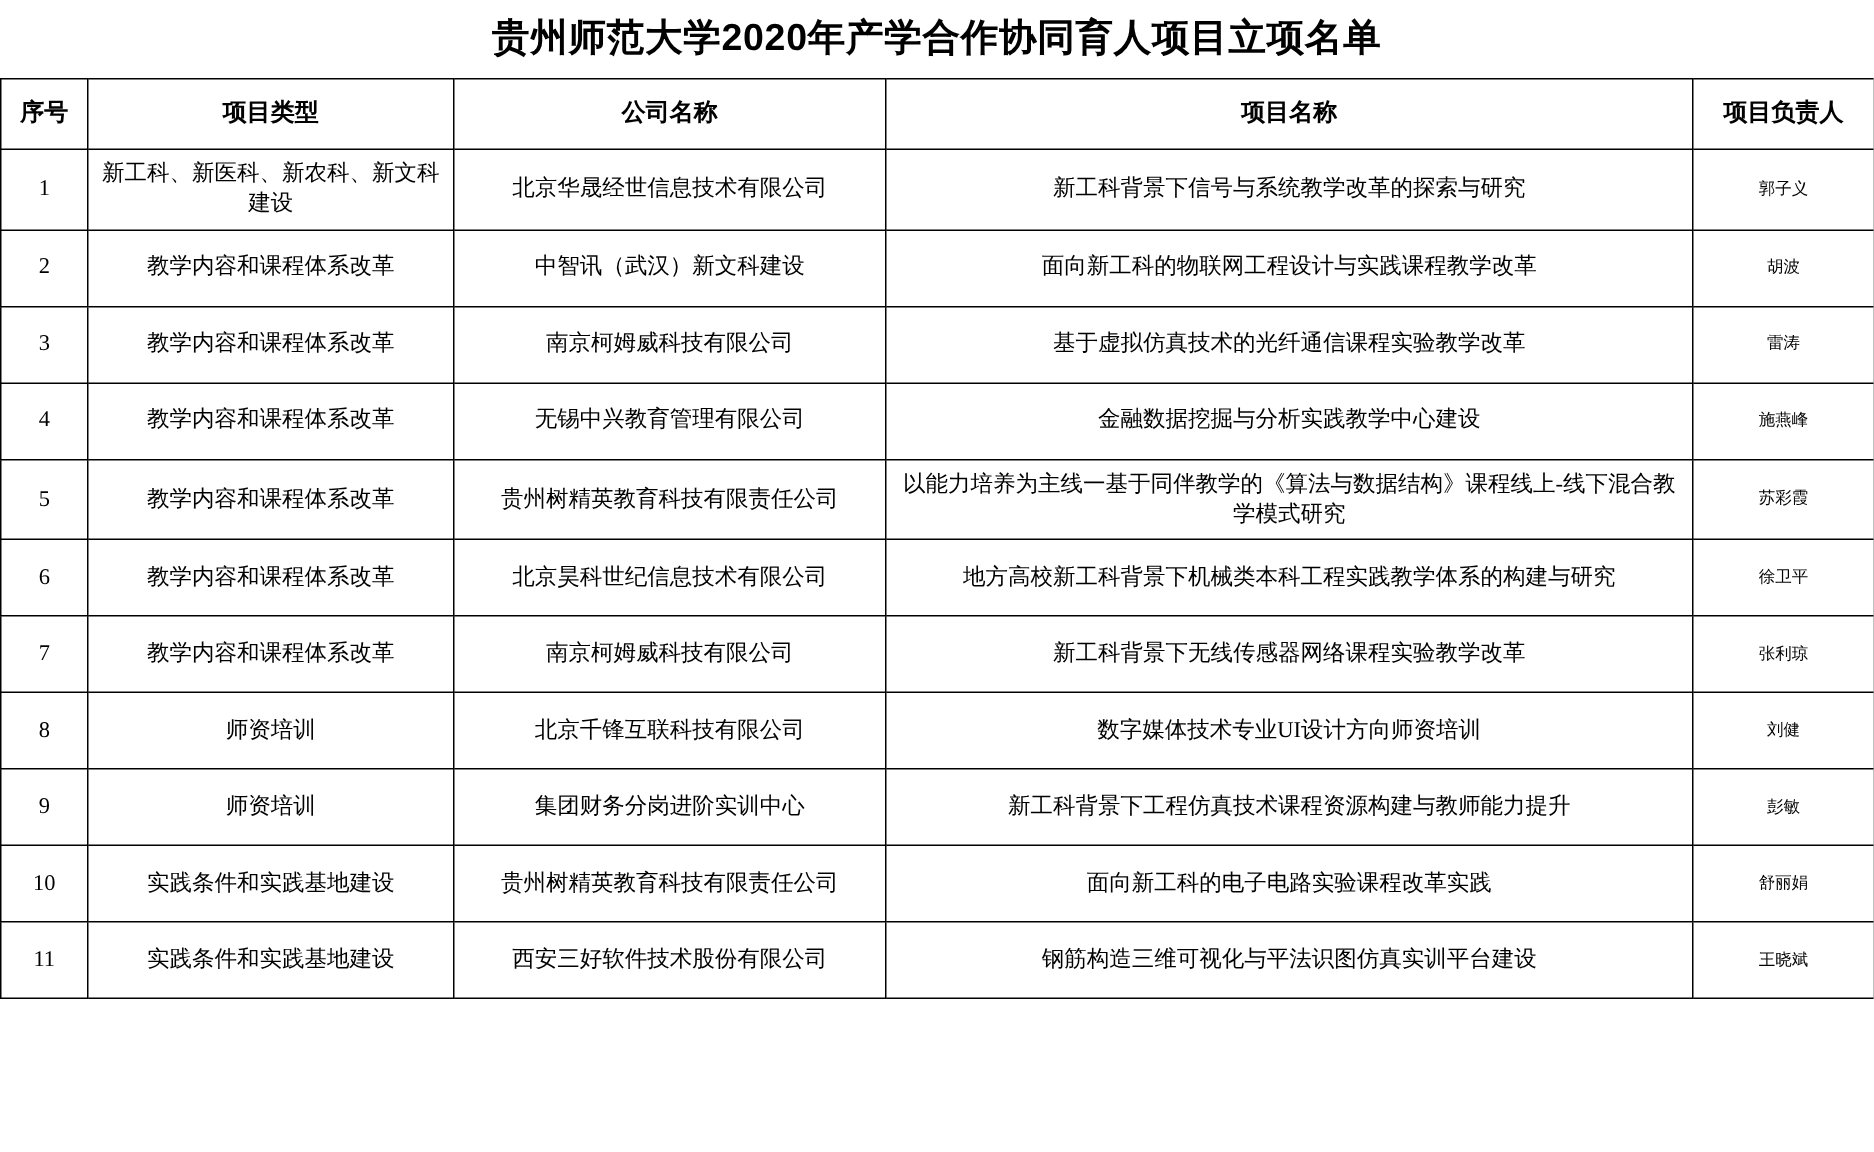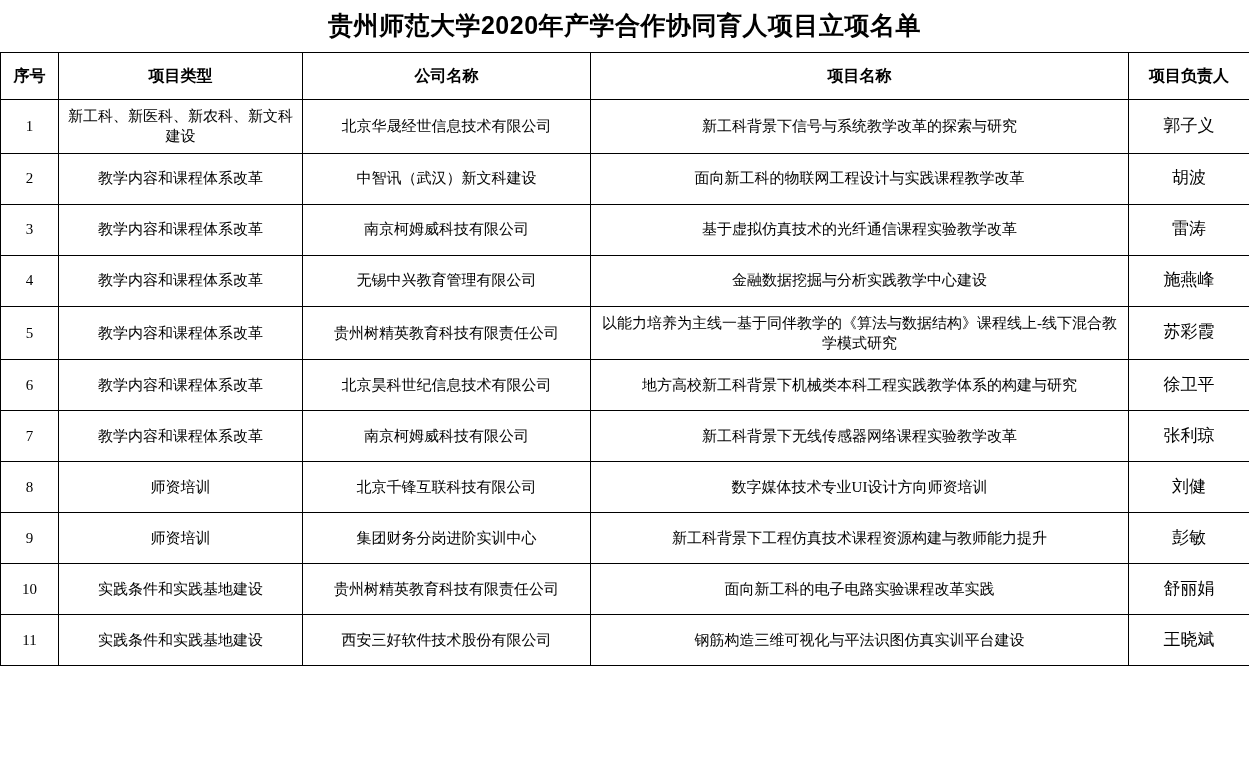--- a/index.html
+++ b/index.html
@@ -51,21 +51,21 @@
   }
   table.listing td {
     height: 38px;
   }
   col.c-idx { width: 58px; }
   col.c-type { width: 244px; }
   col.c-company { width: 288px; }
   col.c-project { width: 538px; }
   col.c-leader { width: 121px; }
   td.idx { font-size: 15px; }
-  td.leader { font-size: 17px; }
+  td.leader { font-size: 11px; }
 </style>
 </head>
 <body>
 
 <div class="page">
 
   <h1 class="doc-title">贵州师范大学2020年产学合作协同育人项目立项名单</h1>
 
   <table class="listing">
     <colgroup>

